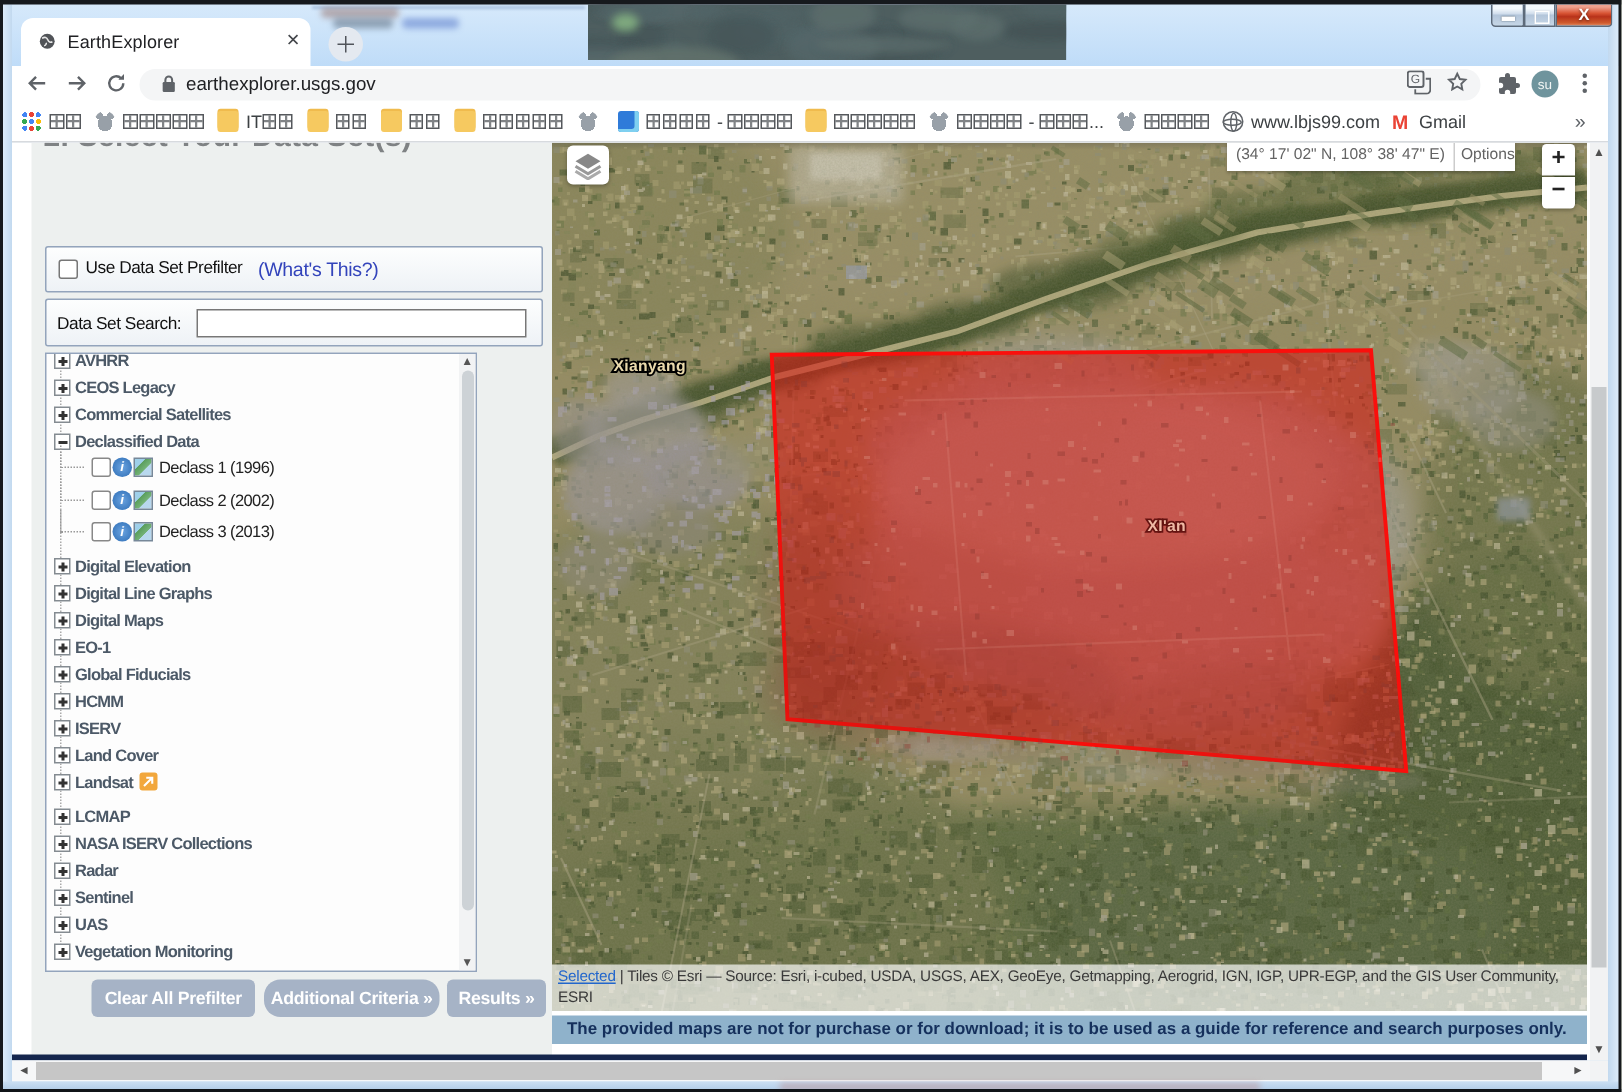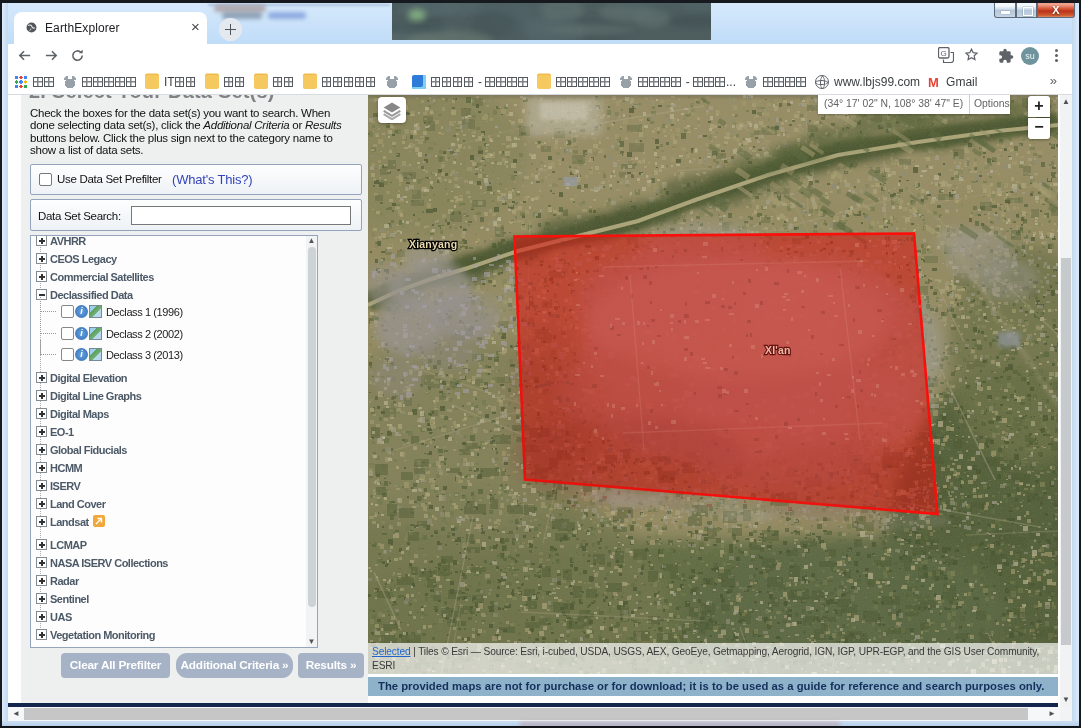--- a/index.html
+++ b/index.html
@@ -182,41 +182,47 @@
   <svg class="ricon" style="left:15px" width="15" height="15" viewBox="0 0 16 16">
       <path d="M14 8H3M7.5 3.5 L3 8 l4.5 4.5" fill="none" stroke="#5f6368" stroke-width="1.7"></path>
     </svg>
   <svg class="ricon" style="left:42px" width="15" height="15" viewBox="0 0 16 16">
       <path d="M2 8h11M8.5 3.5 L13 8 l-4.5 4.5" fill="none" stroke="#5f6368" stroke-width="1.7"></path>
     </svg>
   <svg class="ricon" style="left:68px" width="15" height="15" viewBox="0 0 16 16">
       <path d="M13 8 a5 5 0 1 1 -1.5 -3.5" fill="none" stroke="#5f6368" stroke-width="1.7"></path>
       <path d="M13.5 1.5 v4 h-4 z" fill="#5f6368"></path>
     </svg>
+  <div id="urlpill">
+    <svg class="lock" viewBox="0 0 10 13">
+        <rect x="0.5" y="5" width="9" height="7.5" rx="1" fill="#5f6368"></rect>
+        <path d="M2.5 5 V3.5 a2.5 2.5 0 0 1 5 0 V5" fill="none" stroke="#5f6368" stroke-width="1.5"></path>
+      </svg>
+    <span class="url">earthexplorer.usgs.gov</span>
+  </div>
   <span class="ricon" style="left:936px; top:3px"><svg width="16" height="16" viewBox="0 0 16 16">
         <rect x="0.5" y="0.5" width="10.5" height="10.5" rx="1.5" fill="none" stroke="#5f6368" stroke-width="1.3"></rect>
         <text x="5.7" y="8.6" font-size="8" text-anchor="middle" fill="#5f6368" font-family="Liberation Sans">G</text>
         <path d="M12.5 5.5 h3 v7.5 a2.5 2.5 0 0 1 -2.5 2.5 h-7.5 v-3" fill="none" stroke="#5f6368" stroke-width="1.2"></path>
       </svg></span>
   <span class="ricon" style="left:962px; top:3px"><svg width="15" height="15" viewBox="0 0 24 24" fill="none" stroke="#5f6368" stroke-width="2">
         <path d="M12 3.5l2.7 5.6 6.1.8-4.5 4.2 1.1 6-5.4-3-5.4 3 1.1-6-4.5-4.2 6.1-.8z"></path>
       </svg></span>
   <span class="ricon" style="left:996px; top:3.5px"><svg width="16" height="16" viewBox="0 0 24 24" fill="#5f6368">
         <path d="M20.5 11H19V7a2 2 0 0 0-2-2h-4V3.5a2.5 2.5 0 0 0-5 0V5H4a2 2 0 0 0-2 2v3.8h1.5a2.7 2.7 0 0 1 0 5.4H2V20a2 2 0 0 0 2 2h3.8v-1.5a2.7 2.7 0 0 1 5.4 0V22H17a2 2 0 0 0 2-2v-4h1.5a2.5 2.5 0 0 0 0-5z"></path>
       </svg></span>
   <span id="avatar">su</span>
   <span class="ricon" style="left:1053px; top:5px; width:3px; height:3px; background:#5f6368; border-radius:50%; box-shadow:0 5px 0 #5f6368, 0 10px 0 #5f6368;"></span>
 </div>
 
 <div class="abs" id="bookbar"><span class="bmitem"><span class="bmico" style="background:radial-gradient(circle 1.7px at 2.5px 2.5px,#4285f4 99%,transparent),radial-gradient(circle 1.7px at 7px 2.5px,#ea4335 99%,transparent),radial-gradient(circle 1.7px at 11.5px 2.5px,#4285f4 99%,transparent),radial-gradient(circle 1.7px at 2.5px 7px,#34a853 99%,transparent),radial-gradient(circle 1.7px at 7px 7px,#4285f4 99%,transparent),radial-gradient(circle 1.7px at 11.5px 7px,#fbbc05 99%,transparent),radial-gradient(circle 1.7px at 2.5px 11.5px,#4285f4 99%,transparent),radial-gradient(circle 1.7px at 7px 11.5px,#ea4335 99%,transparent),radial-gradient(circle 1.7px at 11.5px 11.5px,#34a853 99%,transparent)"></span><span class="bmtext"><span class="cjks"><span class="cjk"></span><span class="cjk"></span></span></span></span><span class="bmitem"><span class="bmico bear"></span><span class="bmtext"><span class="cjks"><span class="cjk"></span><span class="cjk"></span><span class="cjk"></span><span class="cjk"></span><span class="cjk"></span></span></span></span><span class="bmitem"><span class="bmico" style="background:#f6c960;border-radius:2px;box-shadow:0 -1.5px 0 #f0bb4d"></span><span class="bmtext">IT<span class="cjks"><span class="cjk"></span><span class="cjk"></span></span></span></span><span class="bmitem"><span class="bmico" style="background:#f6c960;border-radius:2px;box-shadow:0 -1.5px 0 #f0bb4d"></span><span class="bmtext"><span class="cjks"><span class="cjk"></span><span class="cjk"></span></span></span></span><span class="bmitem"><span class="bmico" style="background:#f6c960;border-radius:2px;box-shadow:0 -1.5px 0 #f0bb4d"></span><span class="bmtext"><span class="cjks"><span class="cjk"></span><span class="cjk"></span></span></span></span><span class="bmitem"><span class="bmico" style="background:#f6c960;border-radius:2px;box-shadow:0 -1.5px 0 #f0bb4d"></span><span class="bmtext"><span class="cjks"><span class="cjk"></span><span class="cjk"></span><span class="cjk"></span><span class="cjk"></span><span class="cjk"></span></span></span></span><span class="bmitem"><span class="bmico bear"></span><span class="bmtext"></span></span><span class="bmitem"><span class="bmico" style="background:#2f7bd9;border-radius:2px;box-shadow:inset -3px -2px 0 #7fd0f0"></span><span class="bmtext"><span class="cjks"><span class="cjk"></span><span class="cjk"></span><span class="cjk"></span><span class="cjk"></span></span> - <span class="cjks"><span class="cjk"></span><span class="cjk"></span><span class="cjk"></span><span class="cjk"></span></span></span></span><span class="bmitem"><span class="bmico" style="background:#f6c960;border-radius:2px;box-shadow:0 -1.5px 0 #f0bb4d"></span><span class="bmtext"><span class="cjks"><span class="cjk"></span><span class="cjk"></span><span class="cjk"></span><span class="cjk"></span><span class="cjk"></span></span></span></span><span class="bmitem"><span class="bmico bear"></span><span class="bmtext"><span class="cjks"><span class="cjk"></span><span class="cjk"></span><span class="cjk"></span><span class="cjk"></span></span> - <span class="cjks"><span class="cjk"></span><span class="cjk"></span><span class="cjk"></span></span>...</span></span><span class="bmitem"><span class="bmico bear"></span><span class="bmtext"><span class="cjks"><span class="cjk"></span><span class="cjk"></span><span class="cjk"></span><span class="cjk"></span></span></span></span><span class="bmitem"><span class="bmico globe"></span><span class="bmtext">www.lbjs99.com</span></span><span class="bmitem"><span style="display:inline-block;width:13px;color:#ea4335;font-weight:bold;font-size:13px;line-height:13px;vertical-align:-1px;margin-right:5px">M</span><span class="bmtext">Gmail</span></span><span id="bmmore">»</span></div>
 
 <div class="abs" id="page">
   <div id="panel">
     <div id="pghead">2. Select Your Data Set(s)</div>
-    <div id="pgpara">Check the boxes for the data set(s) you want to search. When<br>done selecting data set(s), click the <i>Additional Criteria</i> or <i>Results</i><br>buttons below. Click the plus sign next to the category name to<br>show a list of data sets.</div>
     <div class="pbox" id="boxpre">
         <span class="ck"></span>
         <span class="t1">Use Data Set Prefilter</span>
         <span class="t2">(What's This?)</span>
       </div>
     <div class="pbox" id="boxsearch">
         <span class="t1">Data Set Search:</span>
         <input style="">
       </div>
     <div id="treebox">

